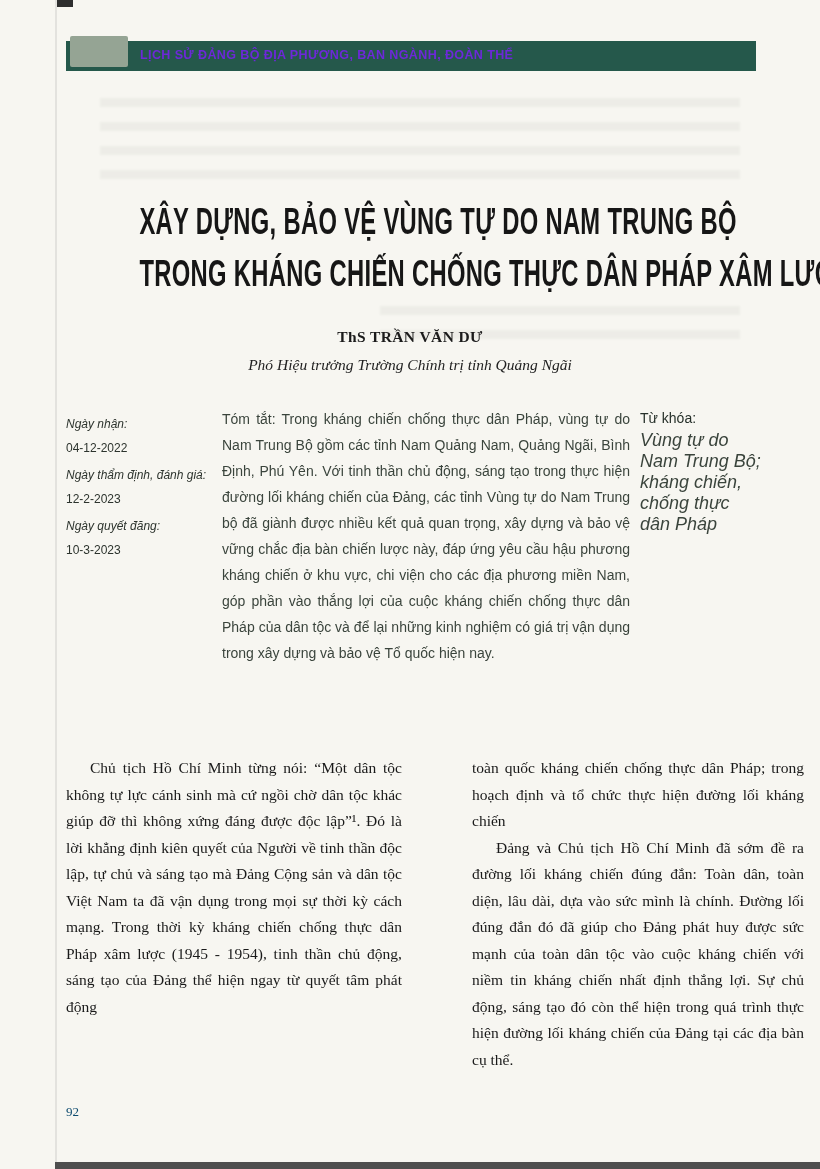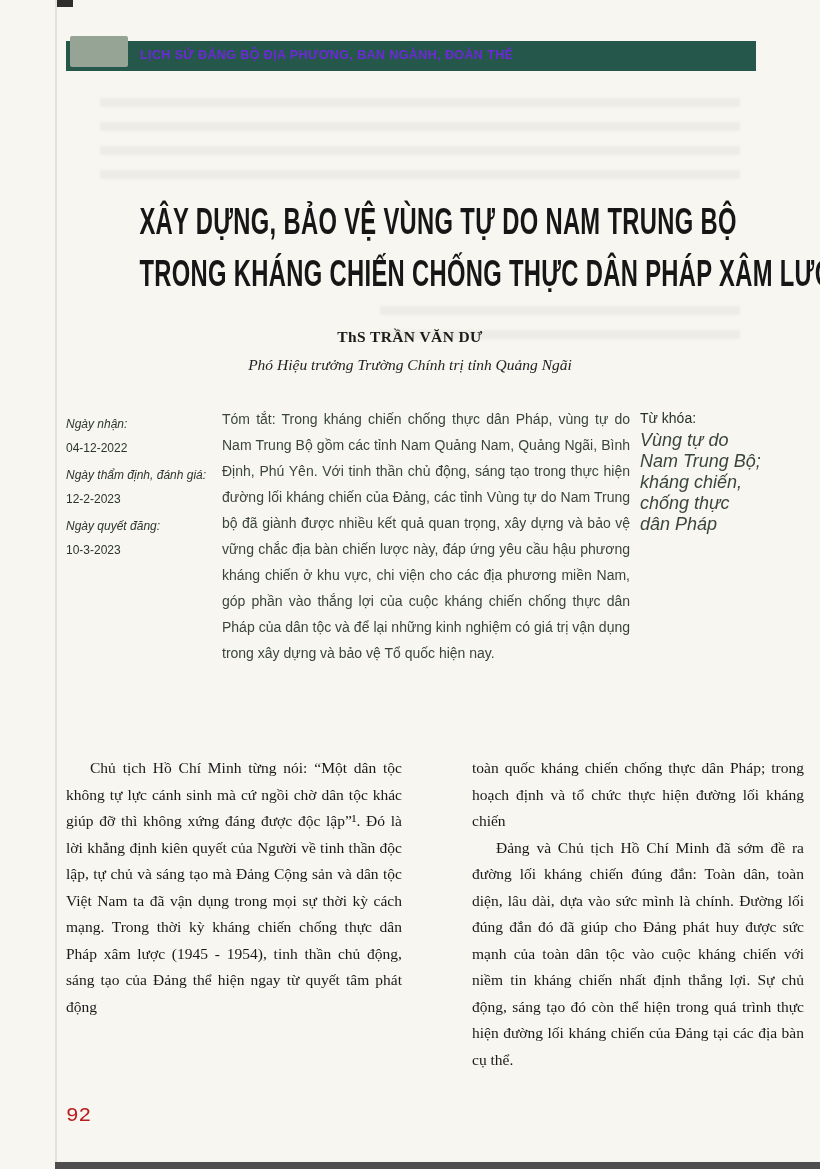--- a/index.html
+++ b/index.html
@@ -82,21 +82,21 @@
   .col-2 { left: 424px; width: 332px; margin-left: 48px; }
   .section-heading {
     font-family: "Liberation Sans", sans-serif; font-weight: bold; font-size: 15px;
     line-height: 26px; text-align: left; color: #161616; margin: 0 0 2px 0;
   }
   .body-para { margin: 0; text-indent: 24px; }
   .body-para.no-indent { text-indent: 0; }
 
   .page-number {
     position: absolute; left: 66px; top: 1104px;
-    font-family: Liberation Mono, monospace; font-size: 21px; color: #b91c1c;
+    font-family: Liberation Serif, serif; font-size: 13px; color: #0c4a6e;
   }
 </style>
 </head>
 <body>
 
 <div class="page">
 
   <div class="corner-mark"></div>
   <div class="edge-line-left"></div>
   <div class="ghost g1"></div>

